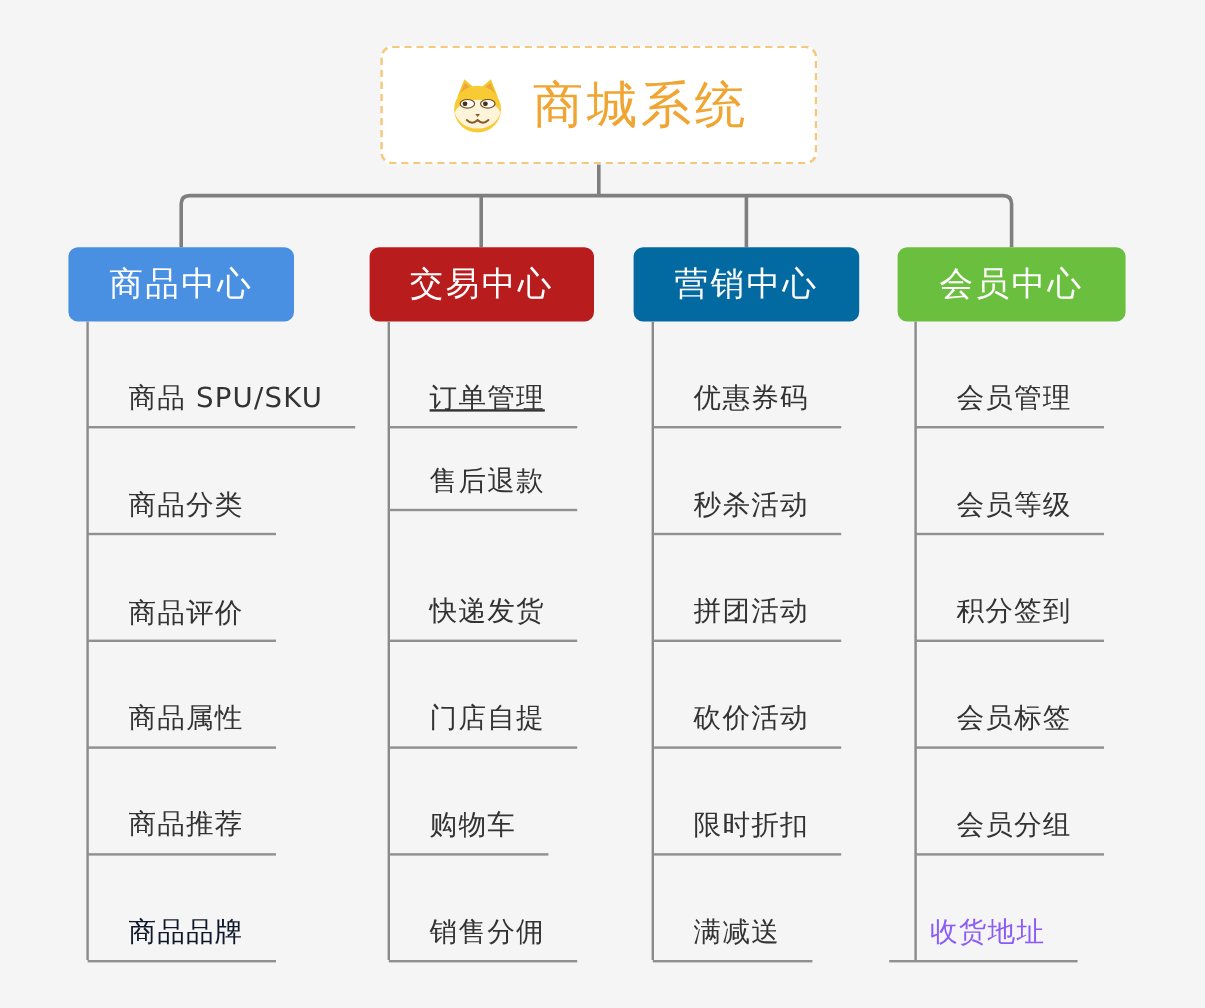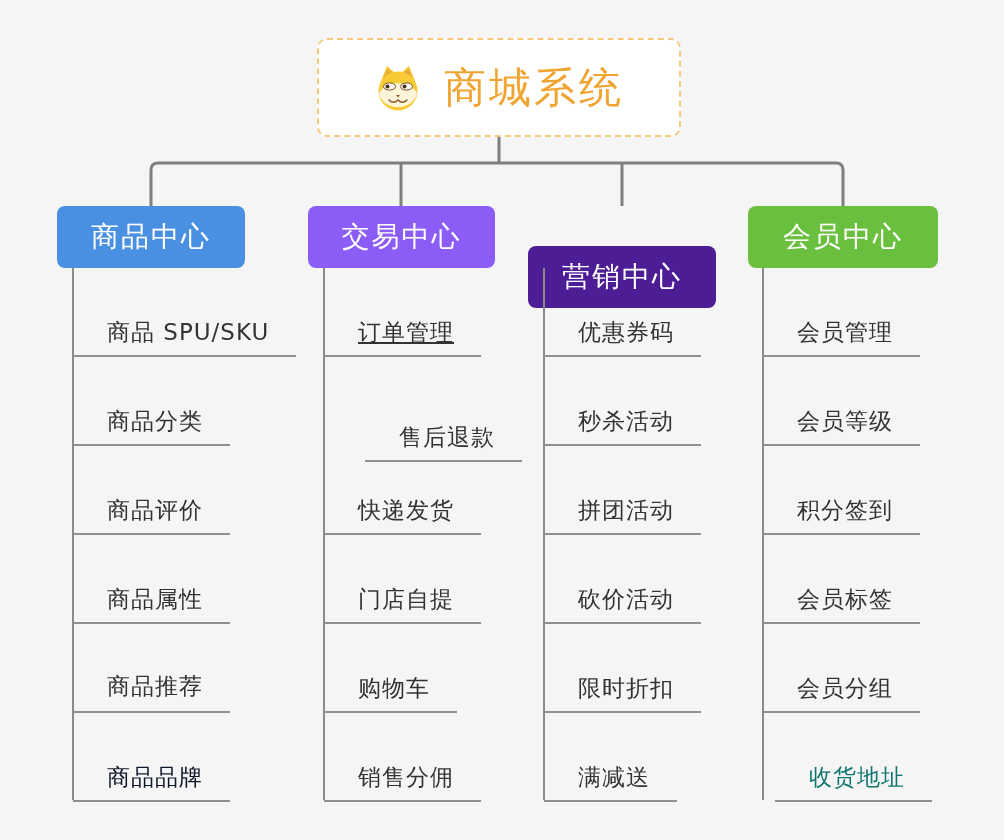--- a/index.html
+++ b/index.html
@@ -73,38 +73,38 @@
 
   <div id="nodes-layer">
       <div class="branch" style="left: 57px; width: 188px; background: rgb(74, 144, 226);">商品中心</div>
       <div class="col-line" style="left: 72px; top: 268px; height: 532px; background: rgb(138, 138, 138);"></div>
       <div class="item" style="left: 73px; top: 318px; border-bottom-color: rgb(144, 144, 144); color: rgb(51, 51, 51);">商品 SPU/SKU</div>
       <div class="item" style="left: 73px; top: 407px; border-bottom-color: rgb(144, 144, 144); color: rgb(51, 51, 51);">商品分类</div>
       <div class="item" style="left: 73px; top: 496px; border-bottom-color: rgb(144, 144, 144); color: rgb(51, 51, 51); font-family: Liberation Serif, serif;">商品评价</div>
       <div class="item" style="left: 73px; top: 585px; border-bottom-color: rgb(144, 144, 144); color: rgb(51, 51, 51);">商品属性</div>
       <div class="item" style="left: 73px; top: 674px; border-bottom-color: rgb(144, 144, 144); color: rgb(51, 51, 51); font-family: Liberation Mono, monospace;">商品推荐</div>
       <div class="item" style="left: 73px; top: 763px; border-bottom-color: rgb(144, 144, 144); color: #0f172a;">商品品牌</div>
-      <div class="branch" style="left: 308px; width: 187px; background: #8b5cf6;">交易中心</div>
+      <div class="branch" style="left: 308px; width: 187px; background: #b91c1c;">交易中心</div>
       <div class="col-line" style="left: 323px; top: 268px; height: 532px; background: rgb(138, 138, 138);"></div>
       <div class="item" style="left: 324px; top: 318px; border-bottom-color: rgb(144, 144, 144); color: rgb(51, 51, 51); text-decoration: underline;">订单管理</div>
-      <div class="item" style="left: 324px; top: 423px; border-bottom-color: rgb(144, 144, 144); color: rgb(51, 51, 51); margin-left: 41px;">售后退款</div>
+      <div class="item" style="left: 324px; top: 387px; border-bottom-color: rgb(144, 144, 144); color: rgb(51, 51, 51);">售后退款</div>
       <div class="item" style="left: 324px; top: 496px; border-bottom-color: rgb(144, 144, 144); color: rgb(51, 51, 51);">快递发货</div>
       <div class="item" style="left: 324px; top: 585px; border-bottom-color: rgb(144, 144, 144); color: rgb(51, 51, 51);">门店自提</div>
       <div class="item" style="left: 324px; top: 674px; border-bottom-color: rgb(144, 144, 144); color: rgb(51, 51, 51);">购物车</div>
       <div class="item" style="left: 324px; top: 763px; border-bottom-color: rgb(144, 144, 144); color: rgb(51, 51, 51);">销售分佣</div>
-      <div class="branch" style="left: 528px; width: 188px; background: #4c1d95; margin-top: 40px;">营销中心</div>
+      <div class="branch" style="left: 528px; width: 188px; background: #0369a1;">营销中心</div>
       <div class="col-line" style="left: 543px; top: 268px; height: 532px; background: rgb(138, 138, 138);"></div>
       <div class="item" style="left: 544px; top: 318px; border-bottom-color: rgb(144, 144, 144); color: rgb(51, 51, 51);">优惠券码</div>
       <div class="item" style="left: 544px; top: 407px; border-bottom-color: rgb(144, 144, 144); color: rgb(51, 51, 51);">秒杀活动</div>
       <div class="item" style="left: 544px; top: 496px; border-bottom-color: rgb(144, 144, 144); color: rgb(51, 51, 51);">拼团活动</div>
       <div class="item" style="left: 544px; top: 585px; border-bottom-color: rgb(144, 144, 144); color: rgb(51, 51, 51);">砍价活动</div>
       <div class="item" style="left: 544px; top: 674px; border-bottom-color: rgb(144, 144, 144); color: rgb(51, 51, 51);">限时折扣</div>
       <div class="item" style="left: 544px; top: 763px; border-bottom-color: rgb(144, 144, 144); color: rgb(51, 51, 51);">满减送</div>
       <div class="branch" style="left: 748px; width: 190px; background: rgb(107, 191, 63);">会员中心</div>
       <div class="col-line" style="left: 762px; top: 268px; height: 532px; background: rgb(138, 138, 138);"></div>
       <div class="item" style="left: 763px; top: 318px; border-bottom-color: rgb(144, 144, 144); color: rgb(51, 51, 51);">会员管理</div>
       <div class="item" style="left: 763px; top: 407px; border-bottom-color: rgb(144, 144, 144); color: rgb(51, 51, 51);">会员等级</div>
       <div class="item" style="left: 763px; top: 496px; border-bottom-color: rgb(144, 144, 144); color: rgb(51, 51, 51);">积分签到</div>
       <div class="item" style="left: 763px; top: 585px; border-bottom-color: rgb(144, 144, 144); color: rgb(51, 51, 51);">会员标签</div>
       <div class="item" style="left: 763px; top: 674px; border-bottom-color: rgb(144, 144, 144); color: rgb(51, 51, 51);">会员分组</div>
-      <div class="item" style="left: 775px; top: 763px; border-bottom-color: rgb(144, 144, 144); color: #0f766e; text-align: center;">收货地址</div>
+      <div class="item" style="left: 741px; top: 763px; border-bottom-color: rgb(144, 144, 144); color: #8b5cf6; text-align: center;">收货地址</div>
     </div>
 </div>
 
 </body></html>

